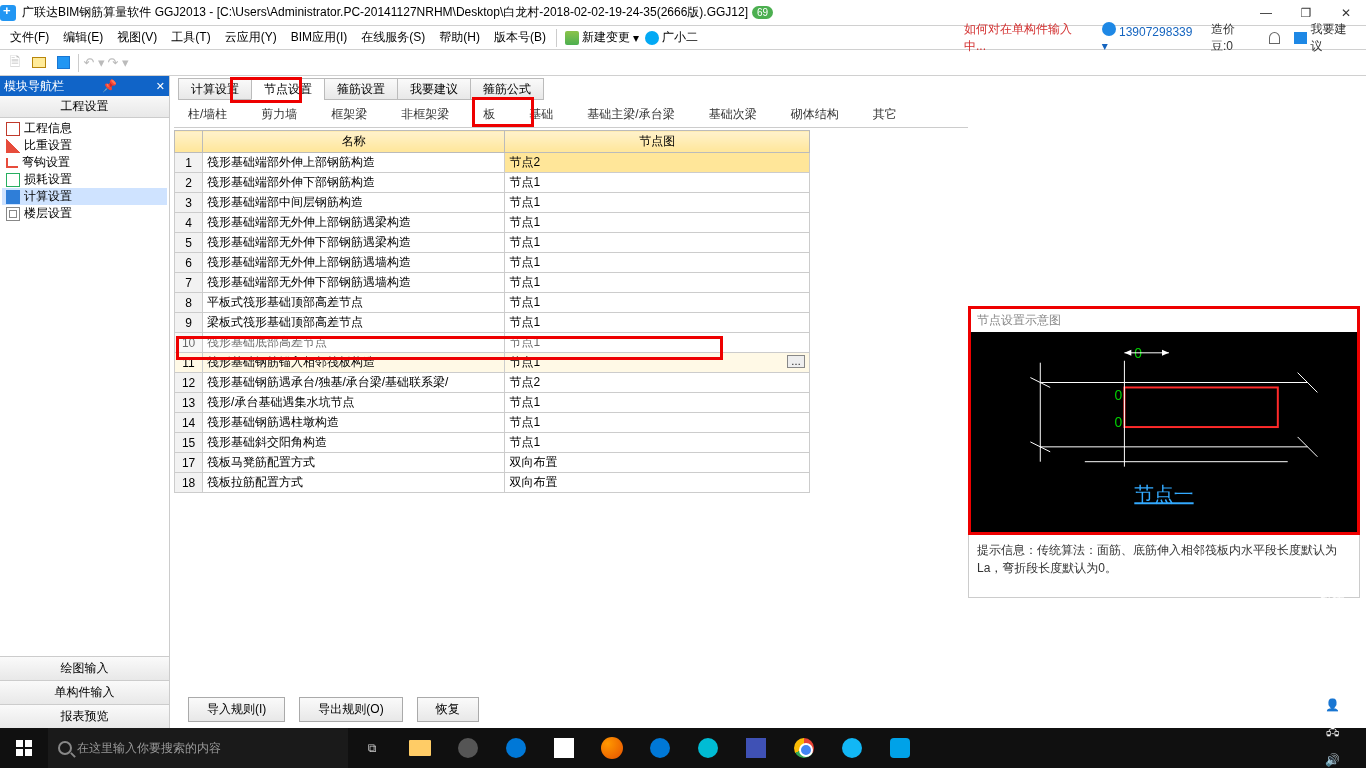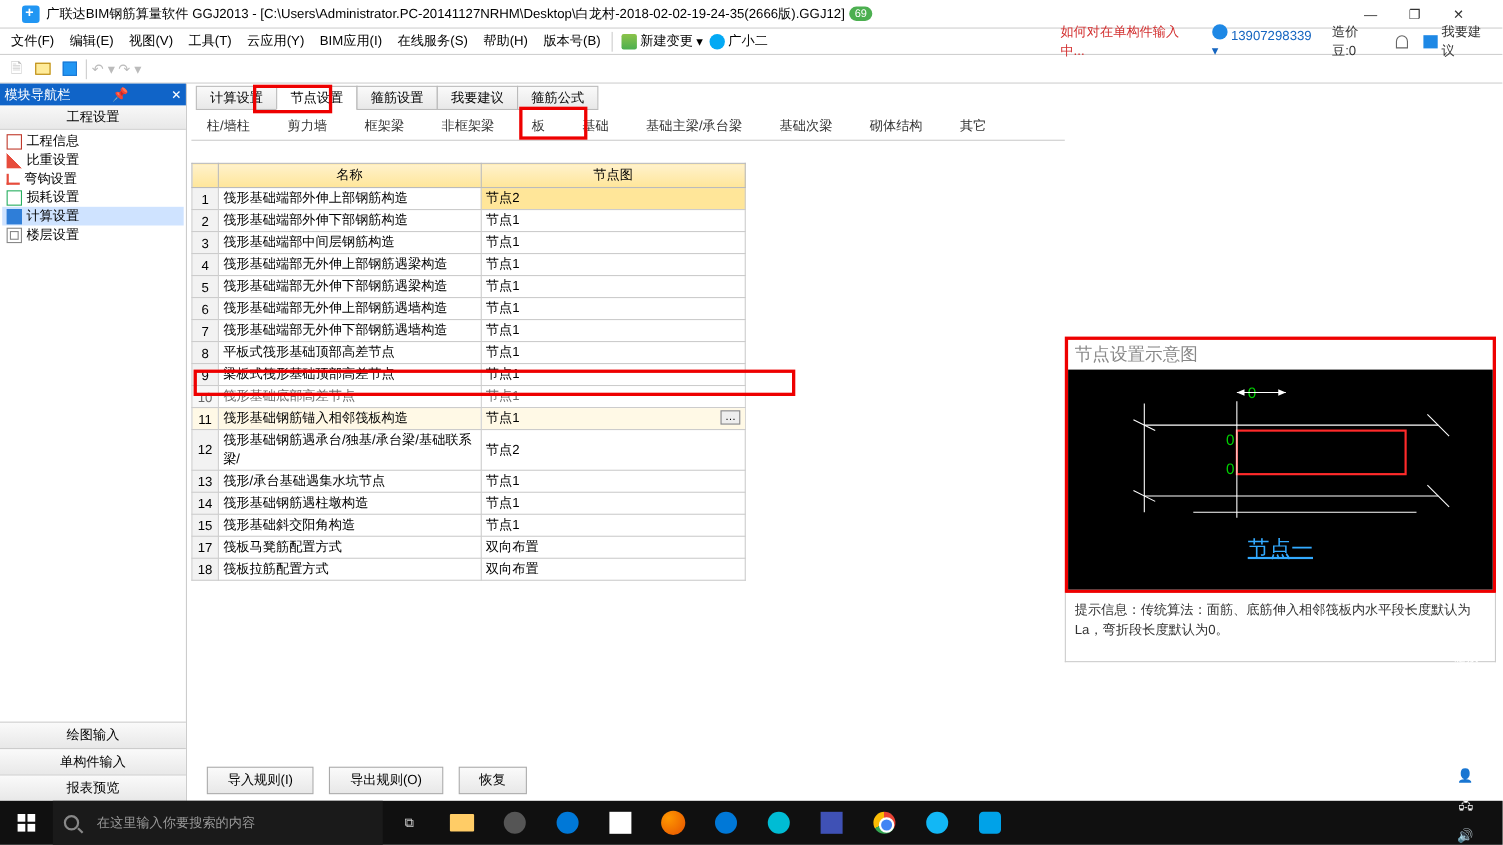--- a/index.html
+++ b/index.html
@@ -1,18 +1,18 @@
 <!DOCTYPE html>
 <html><head>
 <meta charset="utf-8">
 <style>
   * { margin:0; padding:0; box-sizing:border-box; font-family:"Microsoft YaHei","SimSun",Arial,sans-serif; }
   html,body { width:1366px; height:768px; overflow:hidden; background:#fff; }
   
-  .titlebar { height:26px; background:#fff; border-bottom:1px solid #d0d0d0; display:flex; align-items:center; padding:0 20px; font-size:12px; }
+  .titlebar { height:26px; background:#fff; border-bottom:1px solid #d0d0d0; display:flex; align-items:center; padding:0 0; font-size:12px; }
   .titlebar .app-icon { width:16px; height:16px; background:#2196f3; border-radius:3px; margin-right:6px; display:inline-block; position:relative; }
   .titlebar .app-icon::after { content:"+"; color:#fff; position:absolute; left:3px; top:-2px; font-size:13px; font-weight:bold;}
   .titlebar .title-text { flex:0 0 auto; color:#000; }
   .titlebar .tag69 { margin-left:4px; background:#4caf50; color:#fff; font-size:10px; padding:1px 5px; border-radius:8px; }
   .titlebar .spacer { flex:1; }
   .winbtn { width:40px; height:22px; display:flex; align-items:center; justify-content:center; font-size:12px; color:#333; }
   
   .menubar { height:24px; display:flex; align-items:center; font-size:12px; padding:0 4px; gap:2px; border-bottom:1px solid #d0d0d0;}
   .menubar .mitem { padding:2px 6px; color:#000; }
   .menubar .pill { margin-left:4px; display:flex; align-items:center; gap:3px; }
@@ -55,47 +55,47 @@
   .left .bbtn { height:24px; border-top:1px solid #ccc; display:flex; align-items:center; justify-content:center; font-size:12px; background:linear-gradient(#fafafa,#e8e8e8);}
   
   .center { flex:1; display:flex; flex-direction:column; padding:0 0 0 4px; }
   .tabs1 { display:flex; height:24px; align-items:flex-end; font-size:12px; padding-left:4px; gap:0; }
   .tab1 { padding:3px 12px; border:1px solid #bbb; border-bottom:1px solid #bbb; background:linear-gradient(#fafafa,#e8e8e8); margin-right:-1px; height:22px; display:flex; align-items:center;}
   .tab1.active { background:#fff; border-bottom:1px solid #fff;}
   .tabs2 { display:flex; height:26px; align-items:center; font-size:12px; padding-left:4px; gap:14px; border-bottom:1px solid #ccc; margin-top:2px;}
   .tab2 { padding:3px 10px; color:#333;}
   .tab2.active { }
   .tablewrap { margin-top:2px; display:flex; }
-  .table-area { width:504px;margin-top:18px; }
+  .table-area { width:636px; }
   table.grid { border-collapse:collapse; width:100%; font-size:12px;}
   table.grid th { background:linear-gradient(#fff2cc,#ffe699); border:1px solid #bbb; padding:2px 4px; font-weight:normal; text-align:center; height:20px;}
   table.grid td { border:1px solid #ccc; padding:1px 4px; height:19px; background:#fff;}
   table.grid td.idx { background:#f2f2f2; text-align:center; width:24px;}
   table.grid td.cname { width:258px;}
   table.grid td.cnode { width:260px;}
   table.grid tr.selrow td { background:#fff9e6;}
   table.grid tr.selrow td.cnode { position:relative;}
   table.grid tr.hrow td.cnode { background:#ffe699;}
   .dots { position:absolute; right:4px; top:2px; border:1px solid #888; padding:0 3px; font-size:10px; background:#eee;}
   .action-row { display:flex; gap:14px; padding:6px 10px; position:absolute; bottom:40px; left:178px;}
   .action-row .abtn { border:1px solid #aaa; background:linear-gradient(#fafafa,#e8e8e8); padding:3px 18px; font-size:12px;}
   
   .right { width:398px; margin-left:auto; padding:0 6px 0 0;}
   .diagram-frame { border:3px solid #e00; margin-top:230px; }
-  .diagram-title { font-size:16px; color:#888; padding:3px 6px; }
+  .diagram-title { font-size:12px; color:#888; padding:3px 6px; }
   .diagram { background:#000; height:200px; position:relative;}
   .diagram svg { width:100%; height:100%;}
   .info { font-size:12px; color:#333; padding:6px 8px 20px 8px; border:1px solid #ccc; border-top:none; line-height:1.5;}
   .info .lbl { }
   
   .taskbar { position:absolute; left:0; bottom:0; width:1366px; height:40px; background:#101010; color:#fff; display:flex; align-items:center; font-size:12px;}
   .taskbar .start { width:48px; height:40px; display:flex; align-items:center; justify-content:center;}
   .taskbar .start .wlogo { width:16px;height:16px; display:grid; grid-template-columns:7px 7px; grid-template-rows:7px 7px; gap:2px;}
   .taskbar .start .wlogo span{background:#fff;}
-  .taskbar .search { display:flex; align-items:center; background:#1a1a1a; height:40px; padding:0 10px; width:300px; gap:16px; color:#888;}
+  .taskbar .search { display:flex; align-items:center; background:#1a1a1a; height:40px; padding:0 10px; width:300px; gap:5px; color:#888;}
   .taskbar .search .sicon { width:14px;height:14px;border:2px solid #888;border-radius:50%;position:relative;}
   .taskbar .search .sicon::after{content:"";position:absolute;width:6px;height:2px;background:#888;transform:rotate(45deg);left:10px;top:11px;}
   .taskbar .tb-icons { display:flex; align-items:center; height:40px;}
   .taskbar .tbi { width:48px; height:40px; display:flex; align-items:center; justify-content:center;}
   .taskbar .tray { margin-left:auto; display:flex; align-items:center; gap:10px; padding-right:6px;flex-direction:column;}
   .taskbar .cpu { font-size:11px; line-height:1.1;}
   .taskbar .clock { text-align:center; font-size:11px; line-height:1.2; padding:0 6px;}
   .firefox{width:22px;height:22px;border-radius:50%;background:radial-gradient(circle at 30% 30%,#ff9800,#e65100);}
   .edge{width:20px;height:20px;border-radius:50%;background:#0078d7;}
   .ie{width:20px;height:20px;border-radius:50%;background:#00bcd4;}

